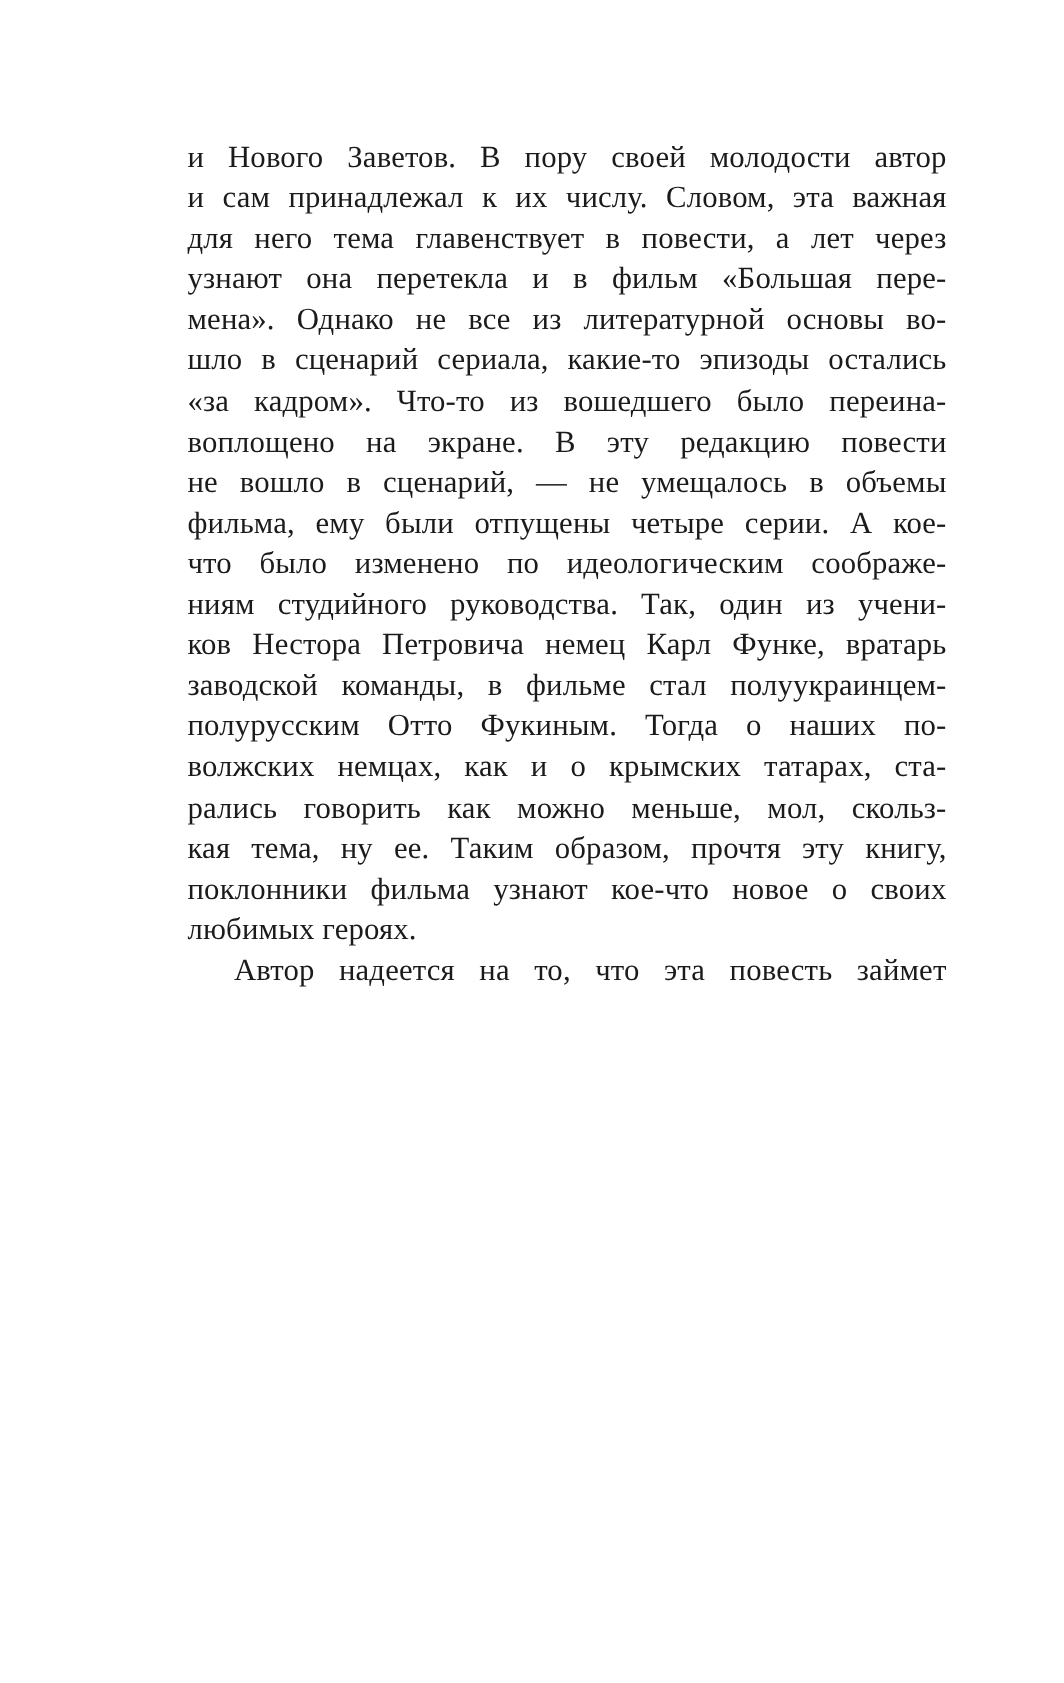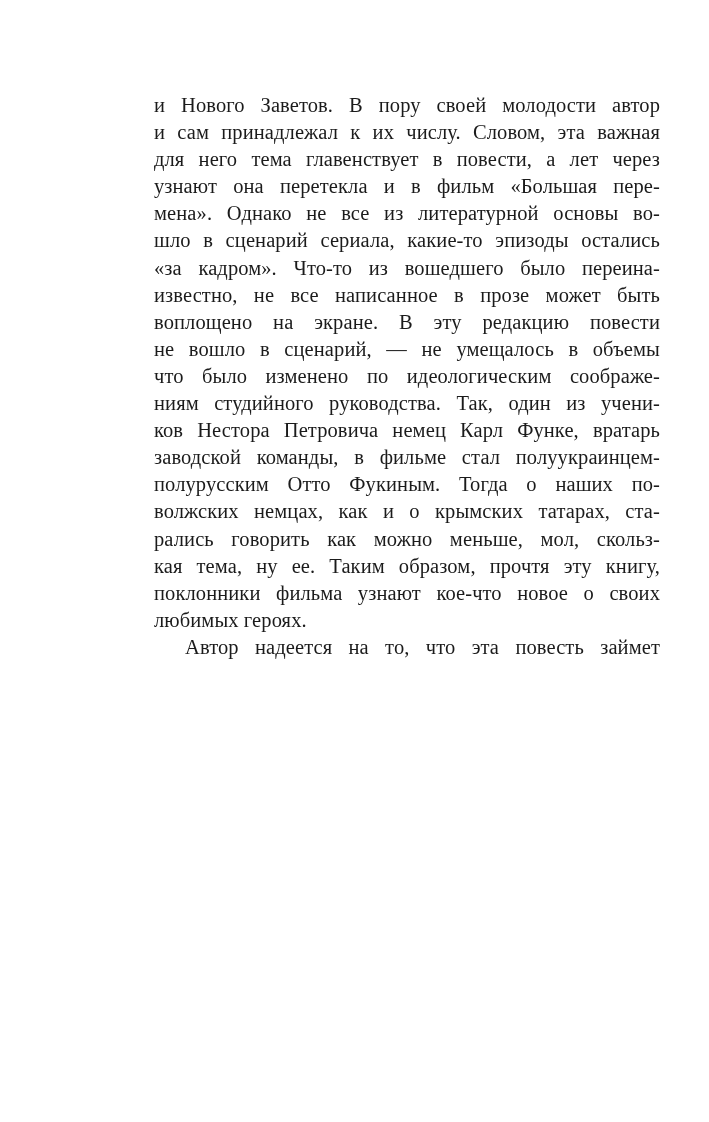--- a/index.html
+++ b/index.html
@@ -17,21 +17,20 @@
     color: #1b1b1b;
   }
   .text-block {
     position: absolute;
     left: 125px;
     top: 92px;
     width: 506px;
     font-size: 20.5px;
     line-height: 27.1px;
     letter-spacing: 0.1px;
-    margin-left: 29px;
   }
   .line {
     text-align: justify;
     text-align-last: justify;
     white-space: normal;
   }
   .line.last {
     text-align-last: left;
   }
   .line.indent {
@@ -43,23 +42,23 @@
 
 <div class="page">
   <div class="text-block" id="text-block">
       <div class="line">и Нового Заветов. В пору своей молодости автор</div>
       <div class="line">и сам принадлежал к их числу. Словом, эта важная</div>
       <div class="line">для него тема главенствует в повести, а лет через</div>
       <div class="line">узнают она перетекла и в фильм «Большая пере-</div>
       <div class="line">мена». Однако не все из литературной основы во-</div>
       <div class="line">шло в сценарий сериала, какие-то эпизоды остались</div>
       <div class="line">«за кадром». Что-то из вошедшего было переина-</div>
-      <div class="line">известно, не все написанное в прозе может быть</div>
       <div class="line">воплощено на экране. В эту редакцию повести</div>
       <div class="line">не вошло в сценарий, — не умещалось в объемы</div>
+      <div class="line">фильма, ему были отпущены четыре серии. А кое-</div>
       <div class="line">что было изменено по идеологическим соображе-</div>
       <div class="line">ниям студийного руководства. Так, один из учени-</div>
       <div class="line">ков Нестора Петровича немец Карл Функе, вратарь</div>
       <div class="line">заводской команды, в фильме стал полуукраинцем-</div>
       <div class="line">полурусским Отто Фукиным. Тогда о наших по-</div>
       <div class="line">волжских немцах, как и о крымских татарах, ста-</div>
       <div class="line">рались говорить как можно меньше, мол, скольз-</div>
       <div class="line">кая тема, ну ее. Таким образом, прочтя эту книгу,</div>
       <div class="line">поклонники фильма узнают кое-что новое о своих</div>
       <div class="line last">любимых героях.</div>

